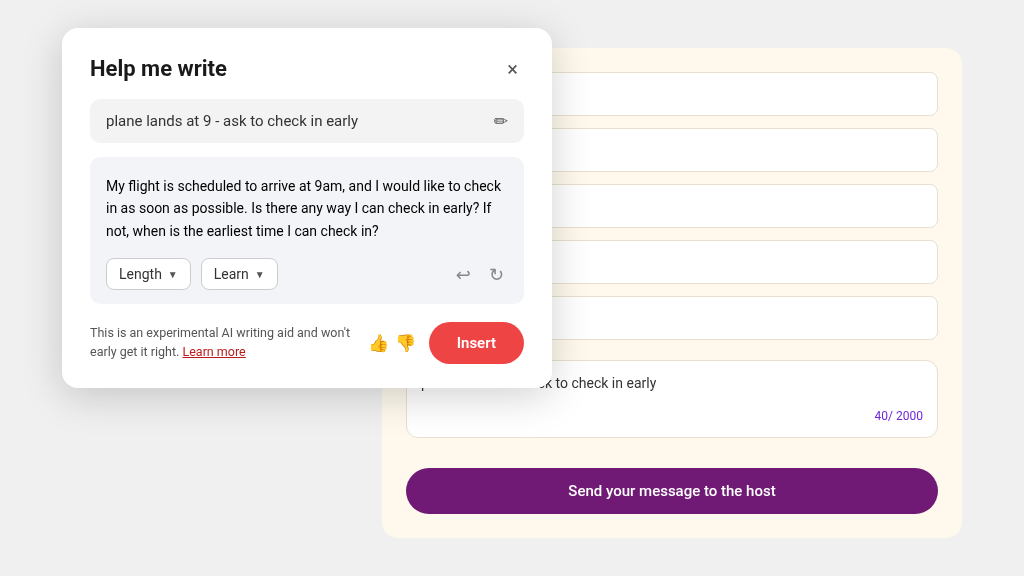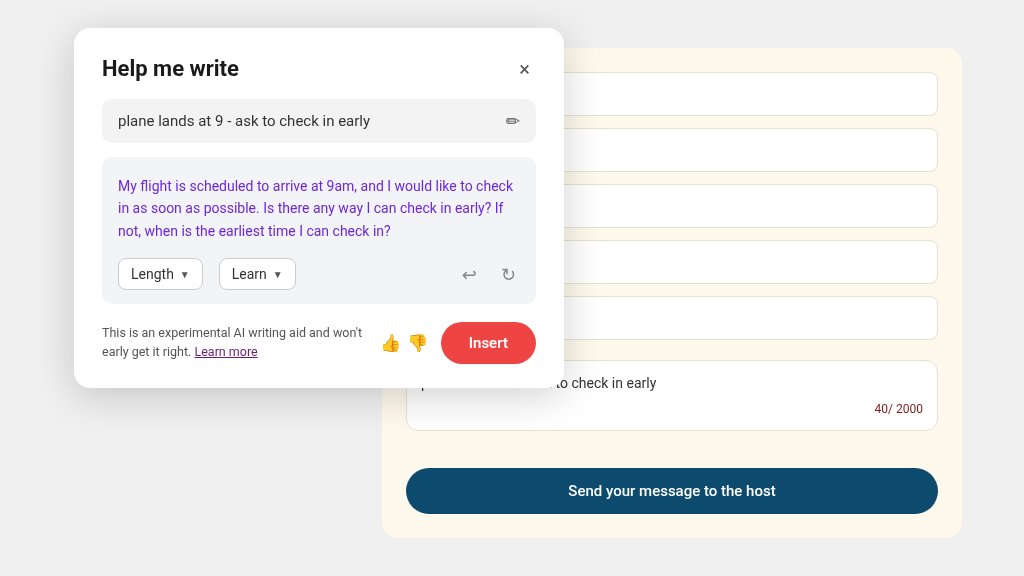--- a/index.html
+++ b/index.html
@@ -74,41 +74,41 @@
 
     .bg-textarea-content {
       color: #333;
       font-size: 14px;
       flex: 1;
     }
 
     .char-count {
       text-align: right;
       font-size: 12px;
-      color: #7f1d1d;
+      color: #6d28d9;
       margin-top: 4px;
     }
 
     .send-btn {
-      background: #0c4a6e;
+      background: #701a75;
       color: #fff;
       border: none;
       border-radius: 40px;
       padding: 14px;
       font-size: 15px;
       font-weight: 500;
       cursor: pointer;
       width: 100%;
-      margin-top: 25px;
+      margin-top: 18px;
     }
 
     
     .dialog {
       position: absolute;
-      left: 12px;
+      left: 0;
       top: 0;
       width: 490px;
       background: #fff;
       border-radius: 16px;
       box-shadow: 0 8px 40px rgba(0,0,0,0.18);
       padding: 28px 28px 24px 28px;
       z-index: 10;
     }
 
     .dialog-header {
@@ -160,30 +160,30 @@
     
     .generated-area {
       background: #f3f4f8;
       border-radius: 10px;
       padding: 18px 16px 14px 16px;
       margin-bottom: 18px;
     }
 
     .generated-text {
       font-size: 14px;
-      color: #6d28d9;
+      color: #000000;
       line-height: 1.6;
       margin-bottom: 16px;
     }
 
     
     .controls-row {
       display: flex;
       align-items: center;
-      gap: 16px;
+      gap: 10px;
     }
 
     .dropdown-btn {
       display: flex;
       align-items: center;
       gap: 6px;
       background: #fff;
       border: 1.5px solid #ccc;
       border-radius: 8px;
       padding: 7px 12px;
@@ -218,21 +218,21 @@
     }
 
     .footer-text {
       flex: 1;
       font-size: 12.5px;
       color: #555;
       line-height: 1.5;
     }
 
     .learn-more {
-      color: #701a75;
+      color: #b91c1c;
       text-decoration: underline;
       cursor: pointer;
     }
 
     .feedback-icons {
       display: flex;
       gap: 6px;
       align-items: center;
     }
 

